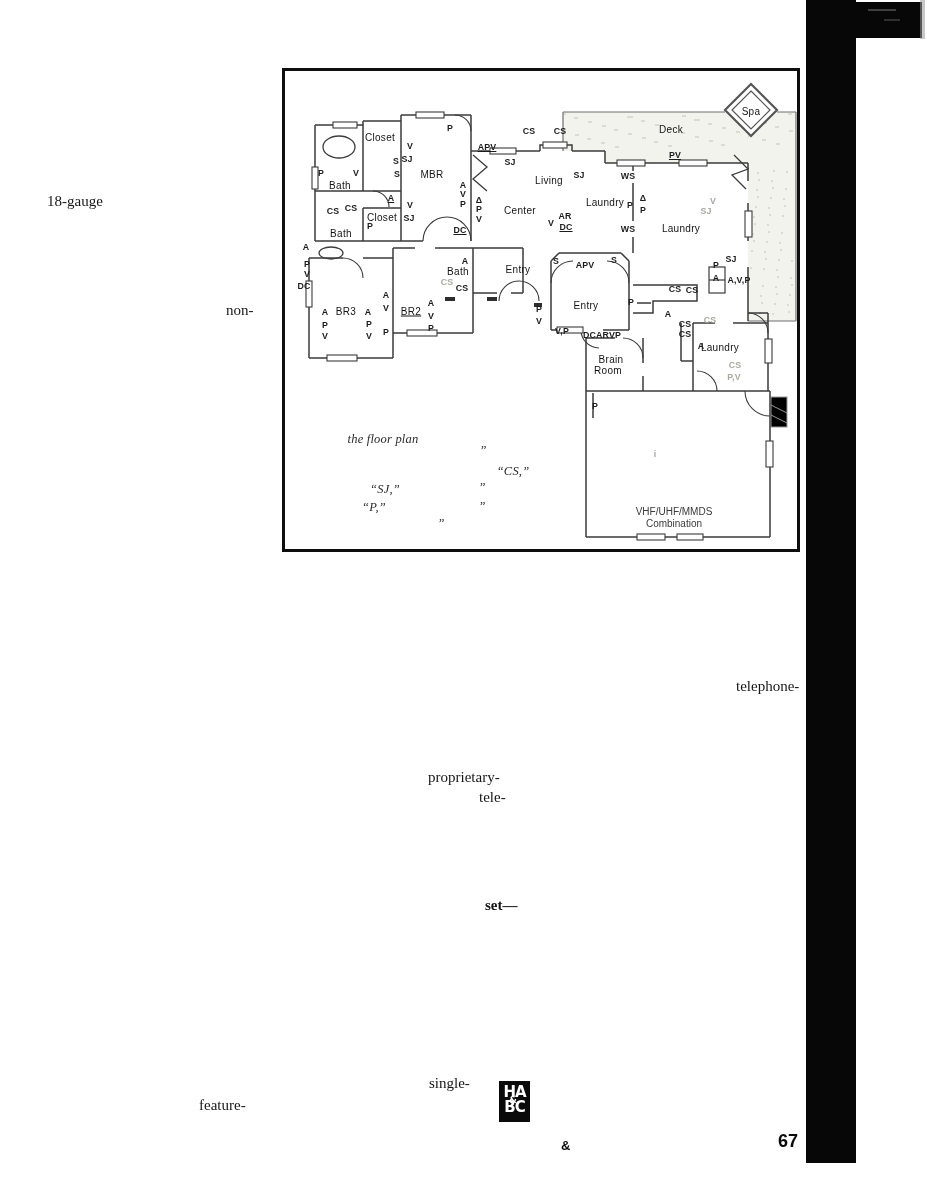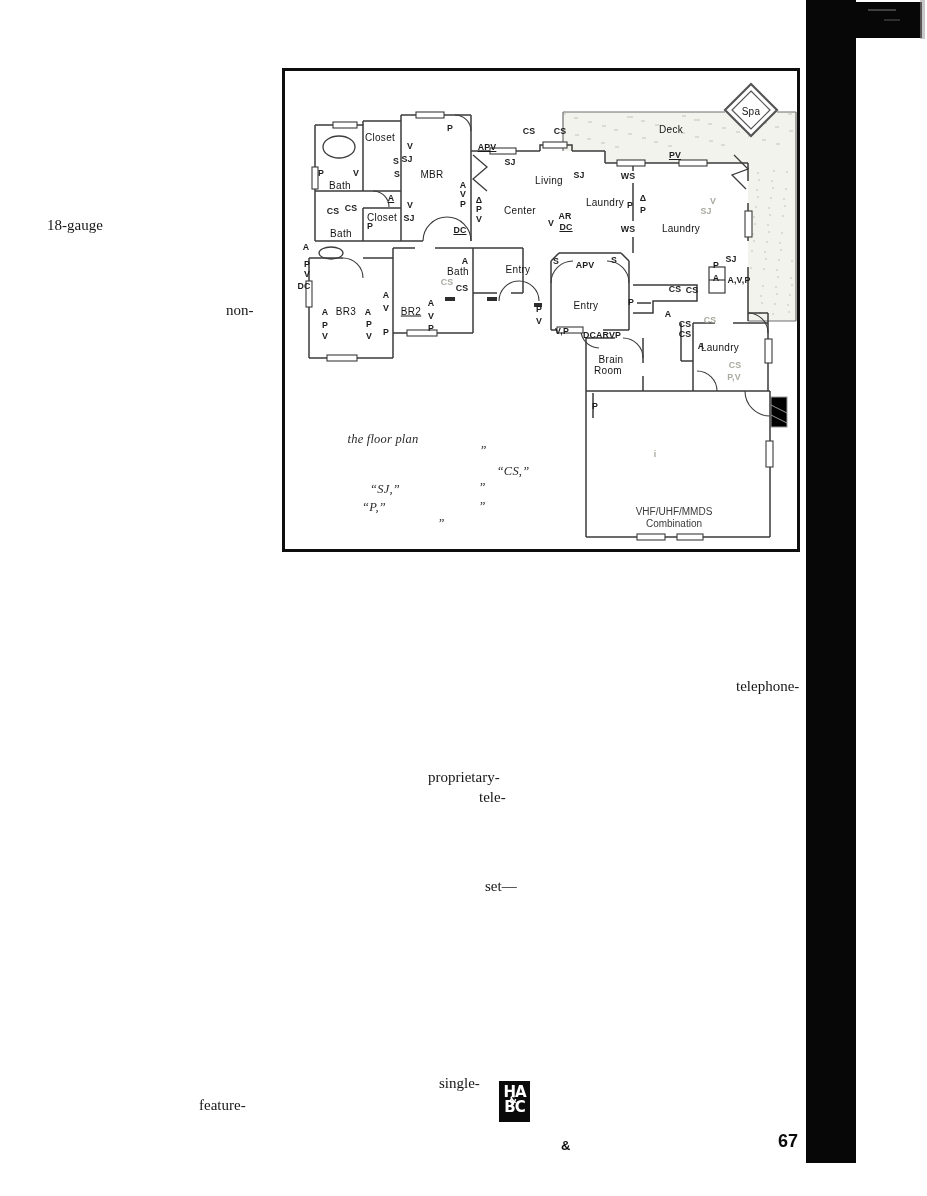--- a/index.html
+++ b/index.html
@@ -41,27 +41,27 @@
 </head>
 <body>
 
 <div class="abs bar-main"></div>
 <div class="abs bar-top"></div>
 <div class="abs bar-edge"></div>
 <div class="abs spk" style="left:868px;top:9px;width:28px;height:2px;opacity:.5;"></div>
 <div class="abs spk" style="left:884px;top:19px;width:16px;height:2px;opacity:.35;"></div>
 
 <div>
-    <span class="frag" style="left: 47px; top: 193px; margin-top: 24px;">18-gauge</span>
+    <span class="frag" style="left: 47px; top: 193px;">18-gauge</span>
     <span class="frag" style="left: 226px; top: 302px;">non-</span>
     <span class="frag" style="left: 736px; top: 678px;">telephone-</span>
     <span class="frag" style="left: 428px; top: 769px;">proprietary-</span>
     <span class="frag" style="left: 479px; top: 789px;">tele-</span>
-    <span class="frag" style="left: 485px; top: 878px;">set—</span>
-    <span class="frag" style="left: 429px; top: 1075px; margin-left: 10px;">single-</span>
+    <span class="frag" style="left: 485px; top: 897px; font-weight: bold;">set—</span>
+    <span class="frag" style="left: 429px; top: 1075px;">single-</span>
     <span class="frag" style="left: 199px; top: 1097px;">feature-</span>
   </div>
 
 <div class="abs fp-box">
   <div class="fp-inner">
     <svg width="512" height="478" viewBox="0 0 512 478">
 
       <polygon points="278,41 511,41 511,250 463,250 463,92 320,92 320,80 278,80" fill="#f3f3ee" stroke="none"></polygon>
       <g id="deck-dots" fill="#bdbdb5">
           <circle cx="280" cy="43" r="0.8"></circle>

